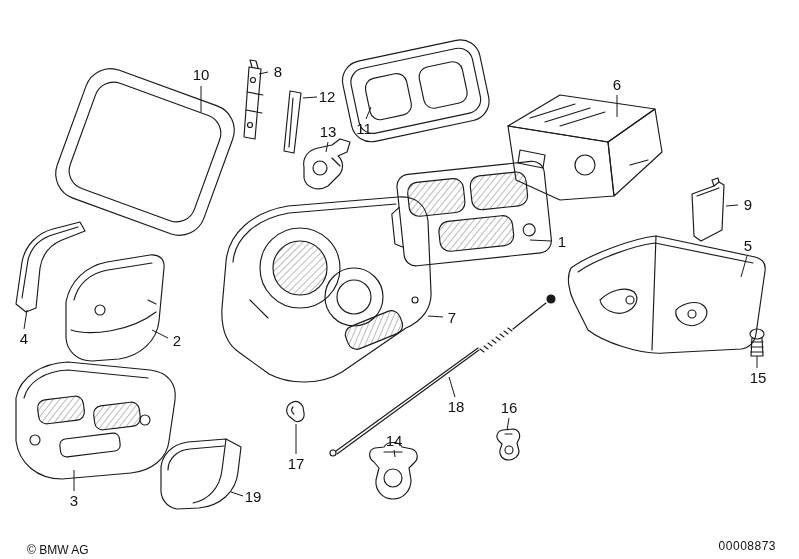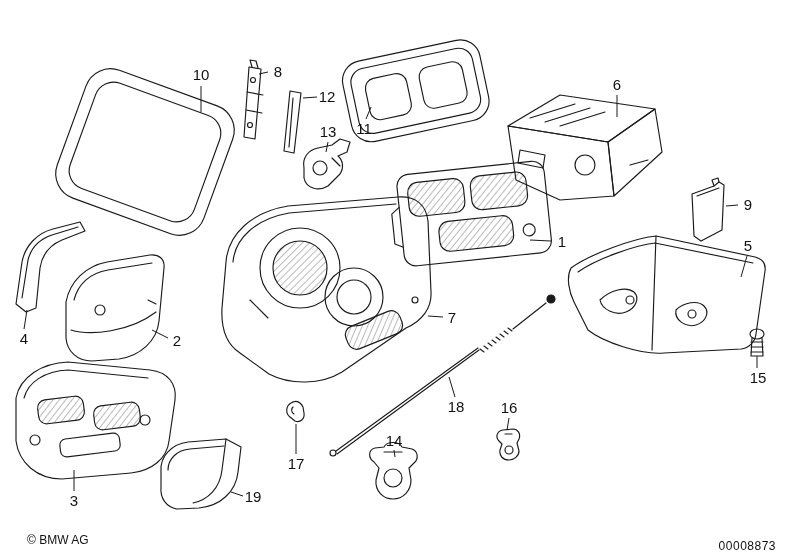--- a/index.html
+++ b/index.html
@@ -11,21 +11,21 @@
   }
   .stage{position:absolute;inset:0;}
   svg{display:block;}
   .art{stroke:#1a1a1a;fill:none;stroke-width:1.15;stroke-linejoin:round;stroke-linecap:round;}
   .leaders line{stroke:#1a1a1a;stroke-width:1;}
   text.callout{
     font-family:"Liberation Sans", sans-serif;
     font-size:15px;fill:#111111;
   }
   .footer-left{
-    position:absolute;left:27px;bottom:12px;
+    position:absolute;left:27px;bottom:2px;
     font-size:12px;color:#111111;
   }
   .footer-right{
     position:absolute;right:23px;bottom:6px;
     font-size:12px;color:#111111;letter-spacing:.5px;
   }
 </style>
 </head>
 <body>
 

